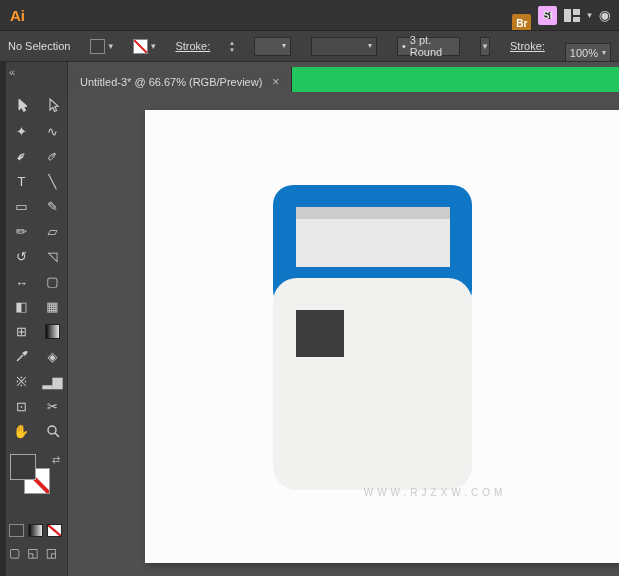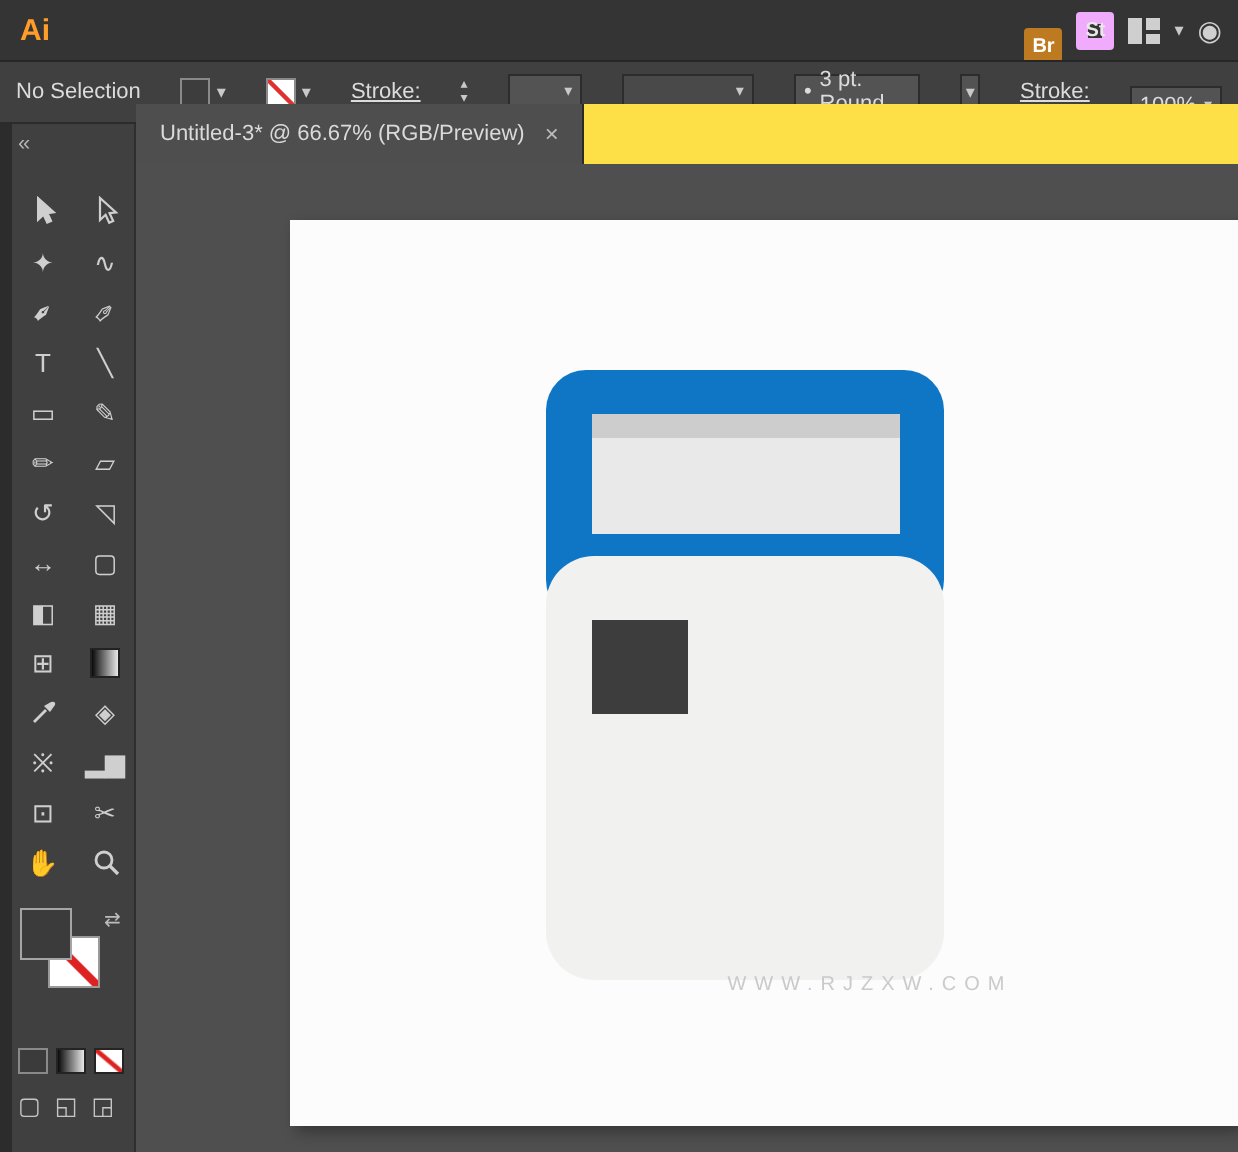--- a/index.html
+++ b/index.html
@@ -32,21 +32,21 @@
   .combo{height:19px;background:#535353;border:1px solid #2c2c2c;display:flex;align-items:center;
          justify-content:space-between;padding:0 4px;gap:4px;box-sizing:border-box;font-size:11px;}
   .combo .chev{font-size:8px;}
   .combo.small{width:52px;}
   .combo.wide{width:96px;background:#494949;}
   .combo.brush{width:92px;justify-content:flex-start;}
   .combo.opacity{width:48px;margin-top:13px;}
   .chev-btn{height:19px;width:14px;background:#535353;border:1px solid #2c2c2c;display:flex;
             align-items:center;justify-content:center;box-sizing:border-box;}
   
-  .tabbar{position:absolute;left:68px;top:52px;right:0;height:30px;background:#fde047;text-align:right;}
+  .tabbar{position:absolute;left:68px;top:67px;right:0;height:30px;background:#22c55e;text-align:right;}
   .tab{position:absolute;left:0;top:0;height:30px;background:#4e4e4e;border-right:1px solid #2a2a2a;
        display:flex;align-items:center;gap:10px;padding:0 12px;font-size:11px;color:#dadada;box-sizing:border-box;}
   .tab-close{color:#bdbdbd;font-size:12px;cursor:default;}
   
   .toolrail{position:absolute;left:0;top:62px;width:68px;bottom:0;background:#404040;
             border-right:1px solid #2e2e2e;box-sizing:border-box;}
   .rail-strip{position:absolute;left:0;top:0;width:6px;height:100%;background:#2c2c2c;}
   .collapse{position:absolute;left:9px;top:4px;color:#b5b5b5;font-size:11px;letter-spacing:-2px;}
   .tools-grid{position:absolute;left:6px;top:32px;width:62px;display:grid;grid-template-columns:repeat(2,1fr);}
   .tool{height:25px;display:flex;align-items:center;justify-content:center;color:#cfcfcf;font-size:13px;cursor:default;}

